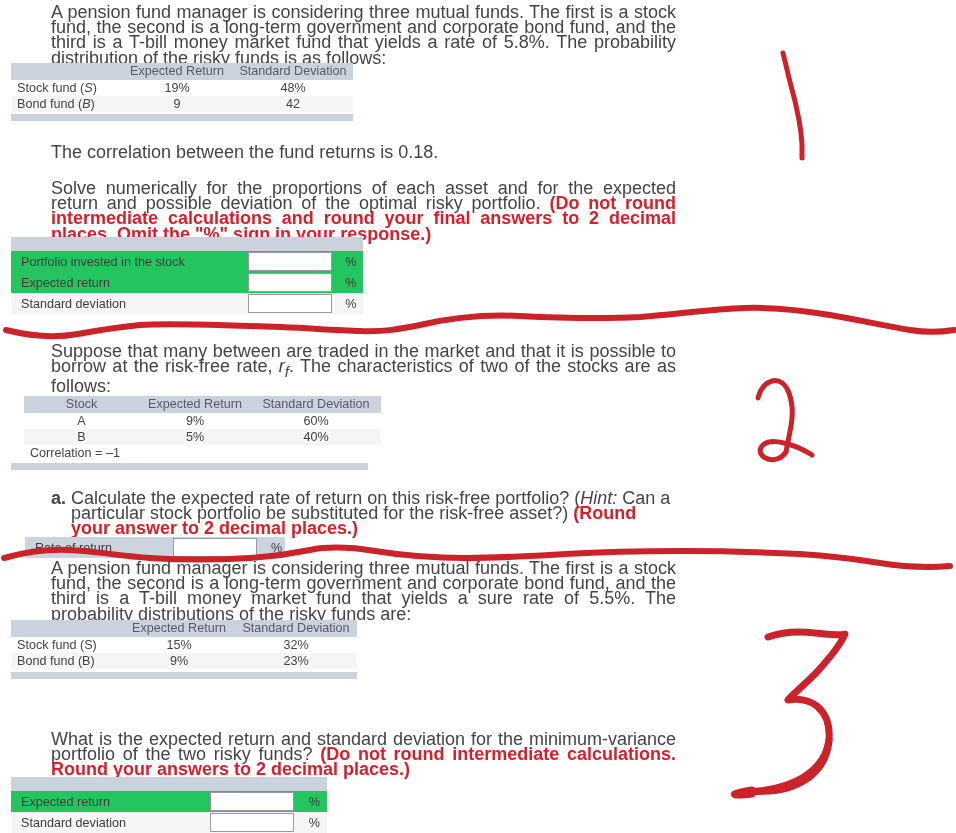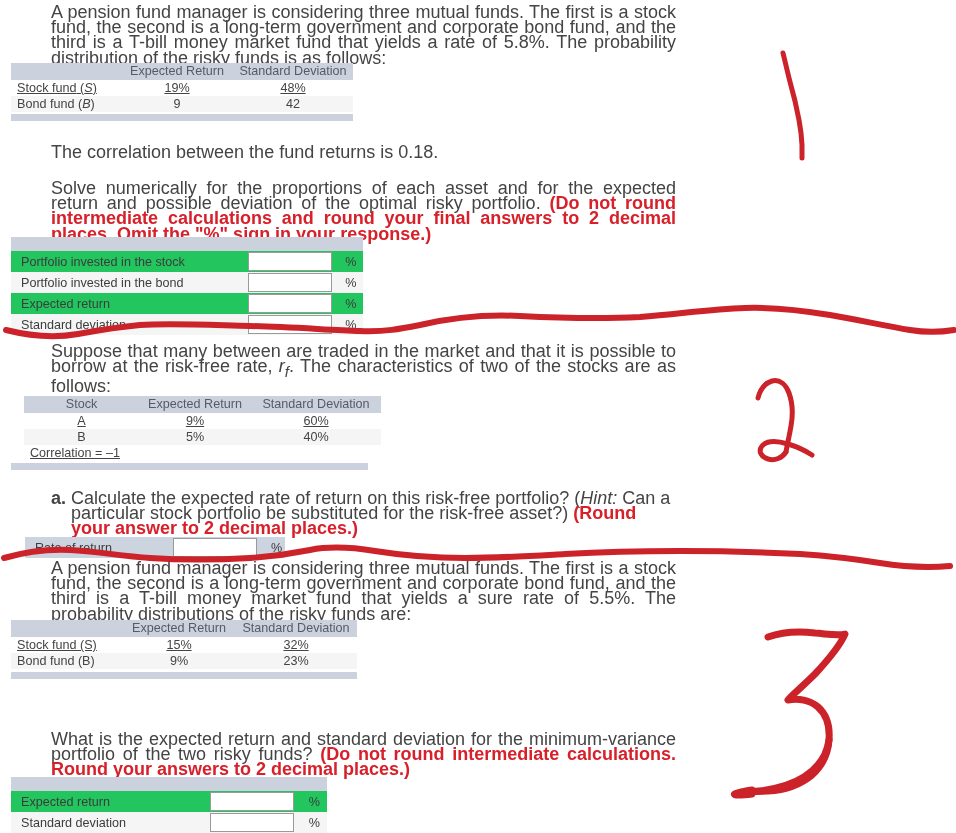--- a/index.html
+++ b/index.html
@@ -46,21 +46,21 @@
     line-height: 16px;
   }
   .hdr-bar td {
     background: #ccd2dd;
     color: #555b66;
     text-align: center;
     height: 17px;
     line-height: 17px;
   }
   .hdr-bar td.blank { background: #ccd2dd; }
-  .rowA td { background: #ffffff; text-decoration: underline; }
+  .rowA td { background: #ffffff; }
   .rowB td { background: #f5f5f5; }
   .num { text-align: center; }
   .lbl { text-align: left; }
   .foot-bar {
     position: absolute;
     background: #ccd2dd;
     height: 7px;
   }
 
   
@@ -155,27 +155,20 @@
       <td style="width:92px;"></td>
       <td style="width:20px;"></td>
     </tr>
     <tr class="stripeW">
       <td class="caplabel">Portfolio invested in the stock</td>
       <td class="incell">
             <input class="inputbox" value="" style="">
           </td>
       <td class="pct">%</td>
     </tr>
-    <tr class="stripeG">
-      <td class="caplabel">Portfolio invested in the bond</td>
-      <td class="incell">
-            <input class="inputbox" value="" style="">
-          </td>
-      <td class="pct">%</td>
-    </tr>
     <tr class="stripeW">
       <td class="caplabel">Expected return</td>
       <td class="incell">
             <input class="inputbox" value="" style="">
           </td>
       <td class="pct">%</td>
     </tr>
     <tr class="stripeG">
       <td class="caplabel">Standard deviation</td>
       <td class="incell">

